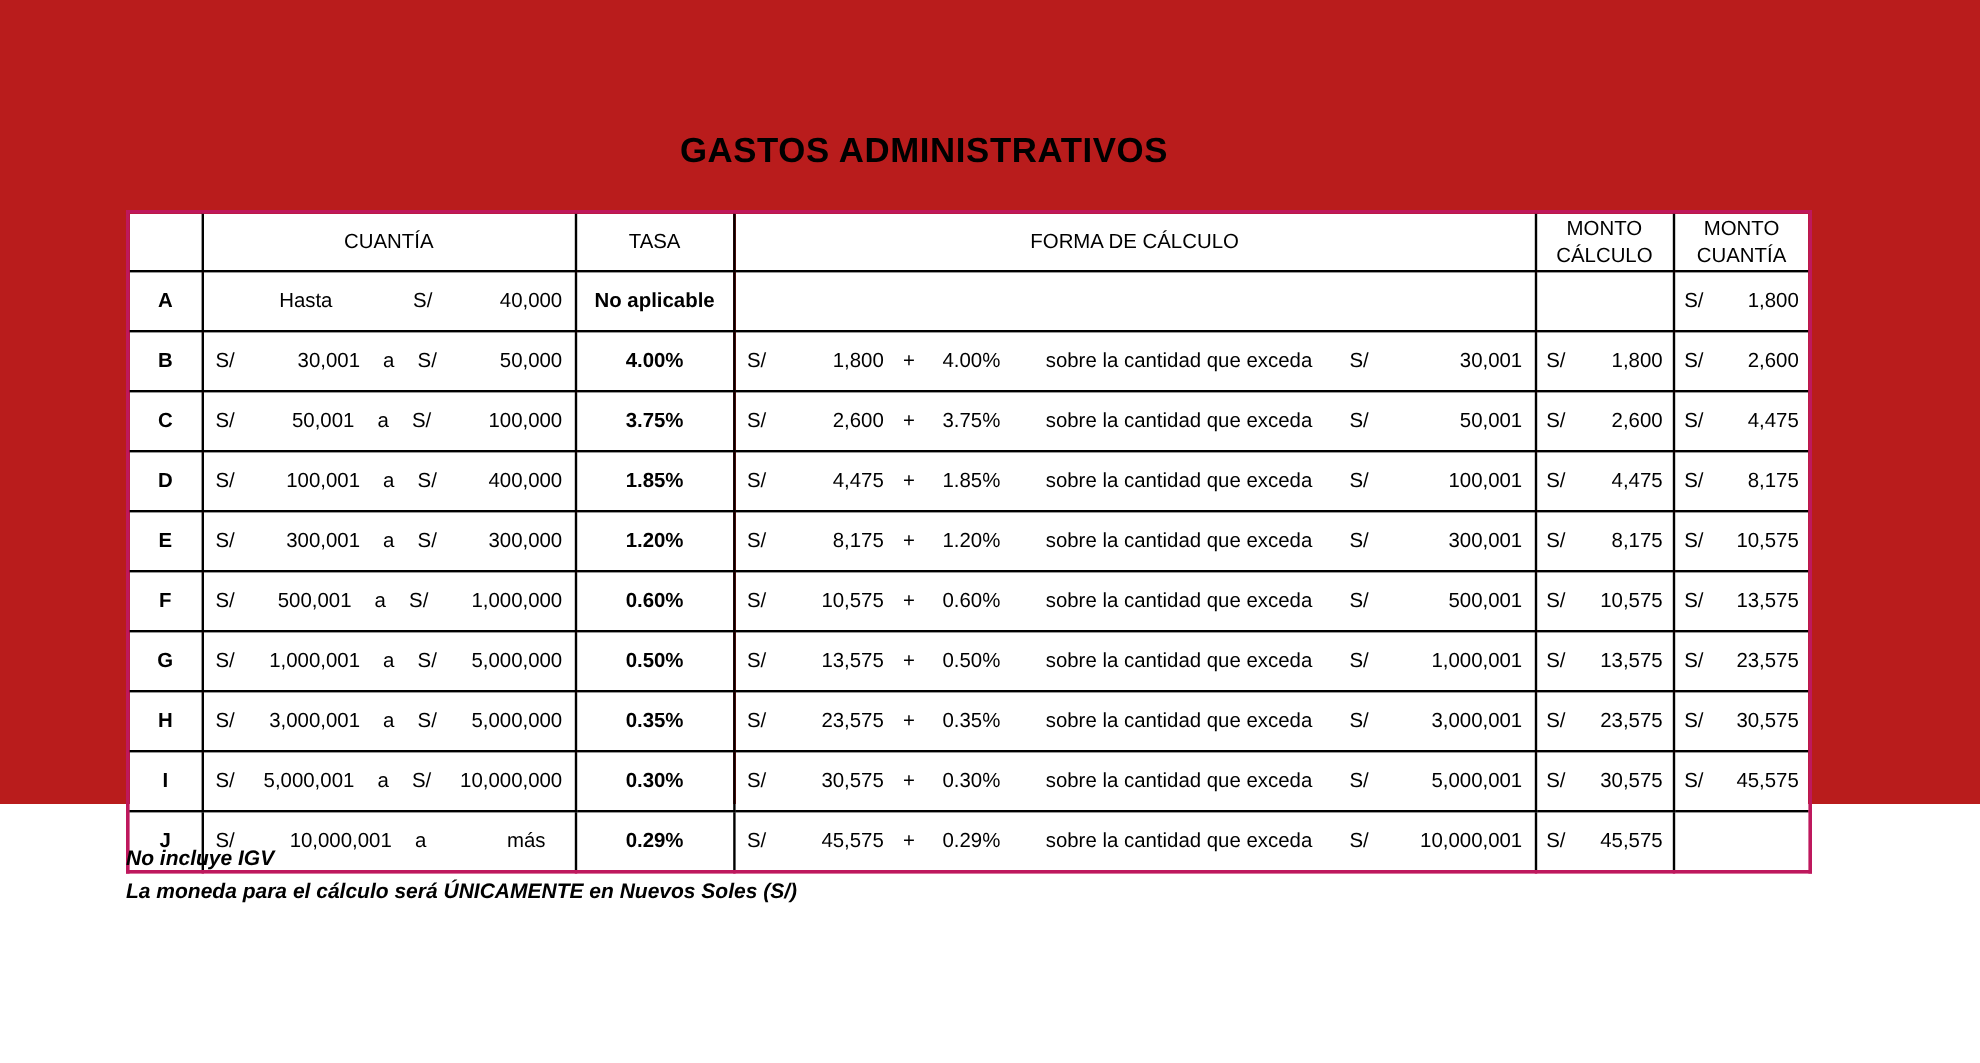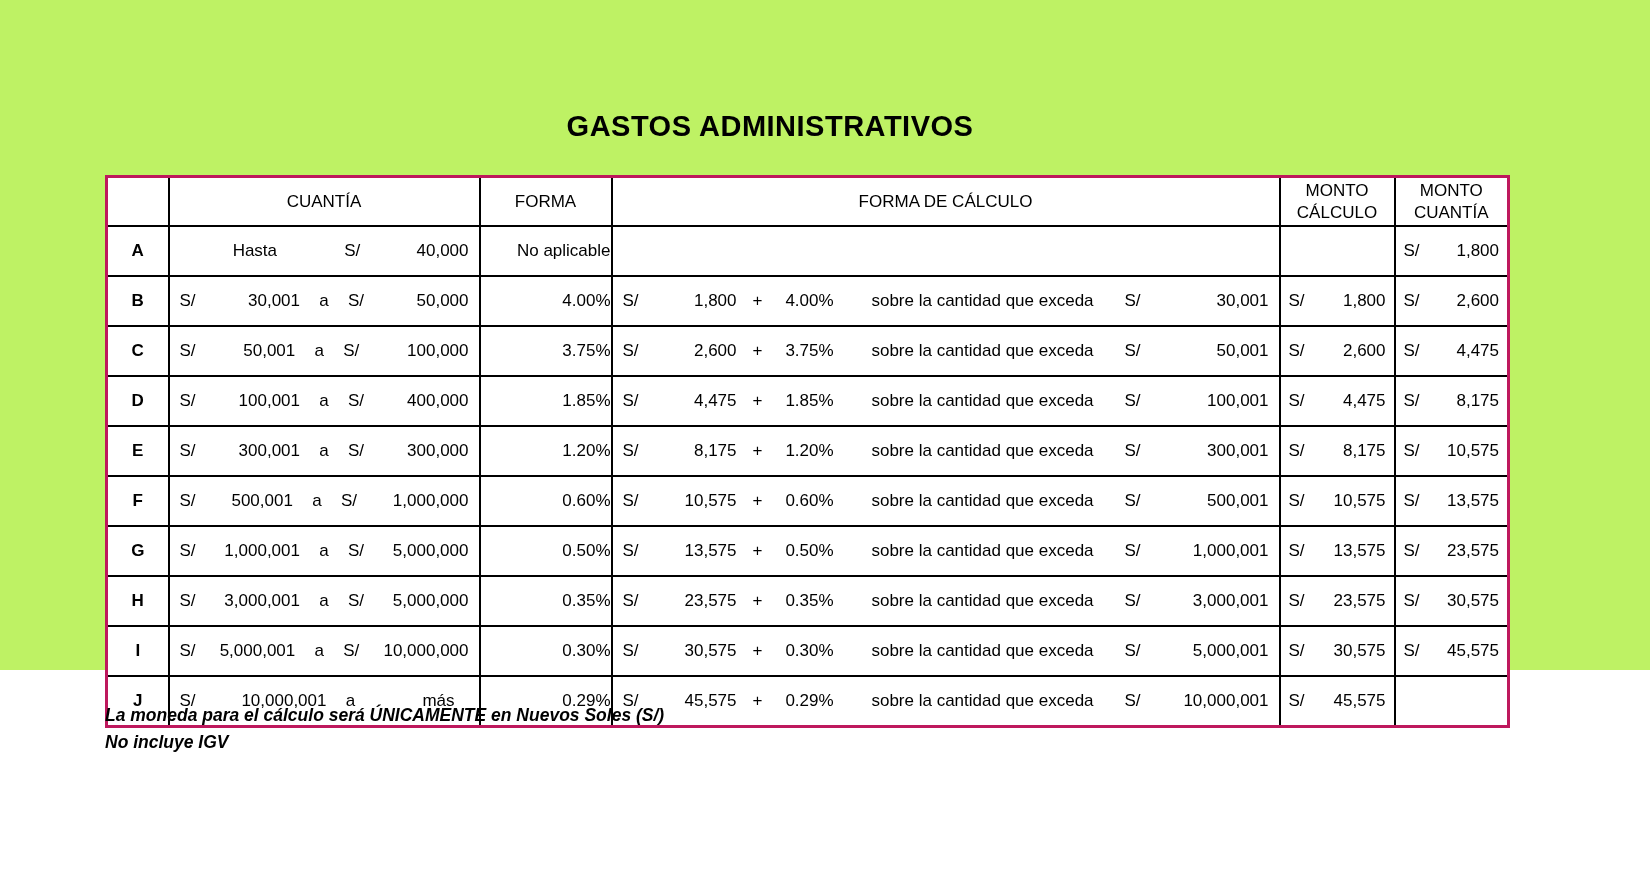--- a/index.html
+++ b/index.html
@@ -3,21 +3,21 @@
 <meta charset="utf-8">
 <style>
   html, body { margin: 0; padding: 0; }
   body {
     width: 1650px; height: 886px;
     background: #ffffff;
     font-family: "Liberation Sans", sans-serif;
     color: #000000;
     overflow: hidden;
   }
-  .page { position: relative; width: 1650px; height: 670px; background: #bef264; }
+  .page { position: relative; width: 1650px; height: 670px; background: #b91c1c; }
 
   .title {
     position: absolute; top: 110px; left: 0; width: 1540px;
     margin: 0; text-align: center;
     font-size: 29px; font-weight: 700; letter-spacing: 0.5px;
   }
 
   table.gastos {
     position: absolute; top: 175px; left: 105px;
     width: 1402px; table-layout: fixed;
@@ -30,21 +30,21 @@
     padding: 0; overflow: hidden;
     vertical-align: middle;
     background: #ffffff;
   }
   .gastos thead th {
     height: 47px; font-weight: 400; text-align: center; line-height: 1.25;
   }
   .gastos tbody td { height: 48px; }
 
   .c-letter { text-align: center; font-weight: 700; }
-  .c-tasa   { text-align: right; }
+  .c-tasa   { text-align: center; font-weight: bold; }
 
   .sub { display: flex; align-items: flex-end; width: 100%; box-sizing: border-box; padding: 0 10px; }
   .s   { display: block; white-space: nowrap; overflow: hidden; }
   .cur { flex: 0 0 34px; text-align: left; }
   .val { flex: 1 1 auto; text-align: right; }
   .mid { flex: 0 0 48px; text-align: center; }
 
   .f-base   { flex: 0 0 80px;  text-align: right; }
   .f-plus   { flex: 0 0 42px;  text-align: center; }
   .f-rate   { flex: 0 0 62px;  text-align: center; }
@@ -77,21 +77,21 @@
       <col style="width:311px">
       <col style="width:132px">
       <col style="width:668px">
       <col style="width:115px">
       <col style="width:114px">
     </colgroup>
     <thead>
       <tr>
         <th class="c-letter"></th>
         <th>CUANTÍA</th>
-        <th>FORMA</th>
+        <th>TASA</th>
         <th>FORMA DE CÁLCULO</th>
         <th>MONTO CÁLCULO</th>
         <th>MONTO CUANTÍA</th>
       </tr>
     </thead>
     <tbody id="table-body">
     <tr>
       <td class="c-letter">A</td>
       <td>
         <div class="sub">
@@ -457,17 +457,17 @@
         <div class="sub mm">
           <span class="s cur"></span>
           <span class="s val"></span>
         </div>
       </td>
     </tr>
   </tbody>
   </table>
 
   <div class="notes">
+    <p>No incluye IGV</p>
     <p>La moneda para el cálculo será ÚNICAMENTE en Nuevos Soles (S/)</p>
-    <p>No incluye IGV</p>
   </div>
 
 </div>
 
 </body></html>

